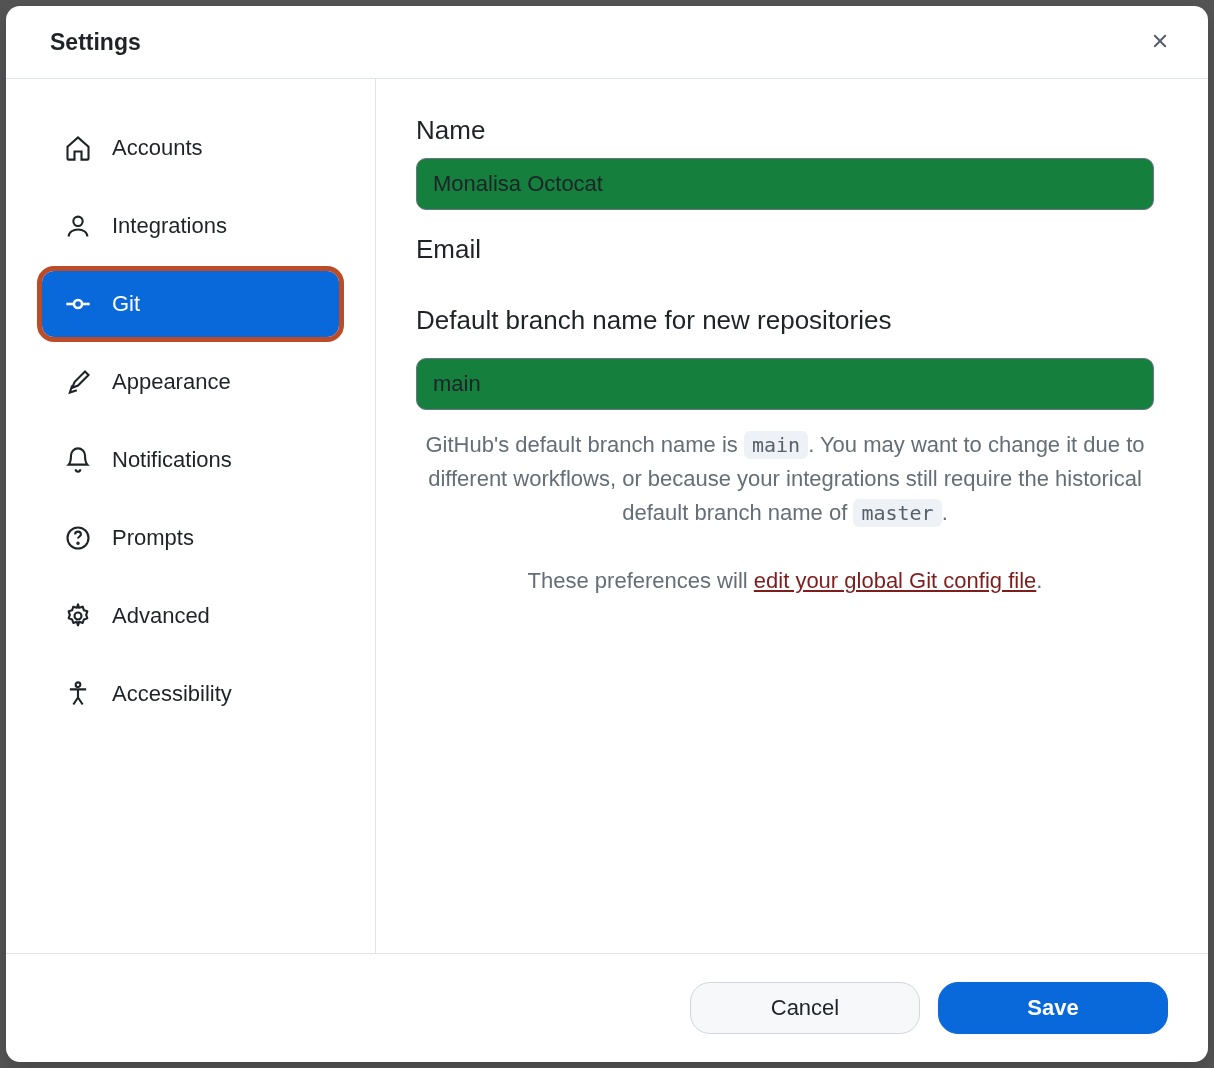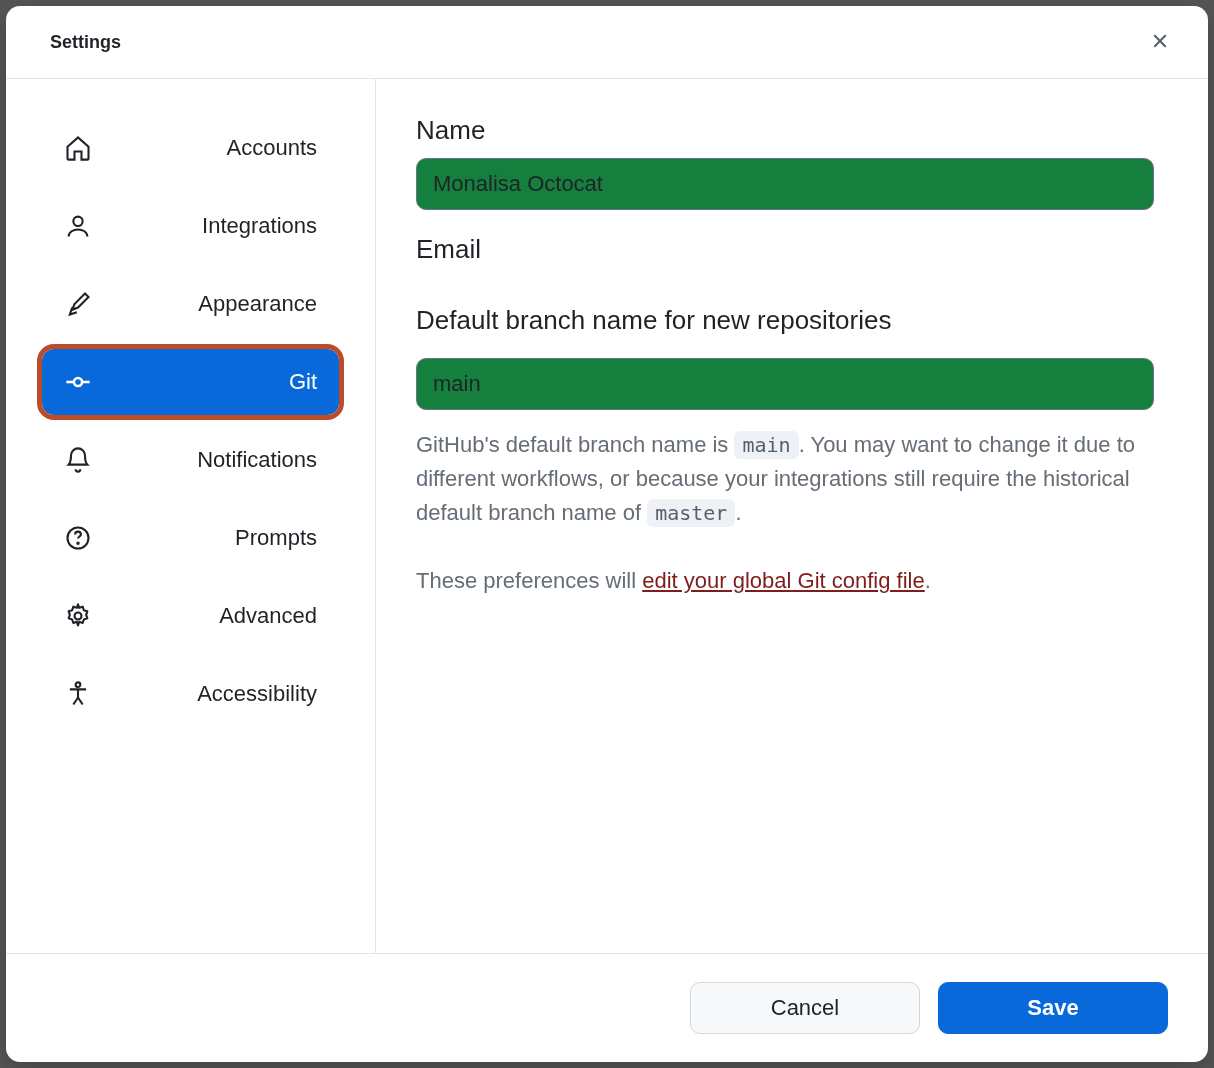--- a/index.html
+++ b/index.html
@@ -29,21 +29,21 @@
       overflow: hidden;
     }
     .header {
       display: flex;
       align-items: center;
       justify-content: space-between;
       padding: 20px 32px 20px 44px;
       border-bottom: 1px solid #e1e4e8;
     }
     .header h1 {
-      font-size: 18px;
+      font-size: 23px;
       font-weight: 700;
       color: #1f2328;
     }
     .close-btn {
       width: 32px;
       height: 32px;
       display: flex;
       align-items: center;
       justify-content: center;
       cursor: pointer;
@@ -72,21 +72,20 @@
       display: flex;
       align-items: center;
       gap: 20px;
       padding: 19px 22px;
       font-size: 22px;
       color: #1f2328;
       font-weight: 400;
       border-radius: 12px;
       cursor: pointer;
       margin-bottom: 12px;
-      justify-content: space-between;
     }
     .sidebar-item.active {
       background: #0969da;
       color: #fff;
     }
     .sidebar-item.highlighted {
       outline: 5px solid #bc4c27;
       outline-offset: 0;
     }
     .sidebar-item .icon {
@@ -131,20 +130,21 @@
       font-weight: 400;
       color: #1f2328;
       margin-top: 40px;
       margin-bottom: 22px;
     }
     .help-text {
       font-size: 22px;
       color: #656d76;
       line-height: 1.55;
       margin-top: 18px;
+      text-align: center;
     }
     .code-inline {
       font-family: ui-monospace, SFMono-Regular, "SF Mono", Menlo, Consolas, monospace;
       background: #eef2f6;
       padding: 2px 8px;
       border-radius: 6px;
       font-size: 20px;
       color: #57606a;
     }
     .link {
@@ -155,21 +155,21 @@
     .footer {
       border-top: 1px solid #e1e4e8;
       padding: 28px 40px;
       display: flex;
       justify-content: flex-end;
       gap: 18px;
     }
     .btn {
       font-size: 22px;
       padding: 12px 0;
-      border-radius: 10px;
+      border-radius: 20px;
       cursor: pointer;
       font-family: inherit;
       width: 230px;
       text-align: center;
       font-weight: 400;
     }
     .btn-secondary {
       background: #f6f8fa;
       border: 1px solid #d0d7de;
       color: #1f2328;
@@ -214,44 +214,44 @@
         <li class="sidebar-item">
           <span class="icon">
             <svg viewBox="0 0 24 24" fill="none" stroke="currentColor" stroke-width="1.8">
                 <circle cx="12" cy="8" r="4"></circle>
                 <path d="M4 21c0-4 4-6 8-6s8 2 8 6"></path>
               </svg>
           </span>
           <span>Integrations</span>
         </li>
 
-        <li class="sidebar-item">
-          <span class="icon">
-            <svg viewBox="0 0 24 24" fill="none" stroke="currentColor" stroke-width="1.8">
-                <path d="M18 3l3 3-9 9-5 2 2-5 9-9z"></path>
-                <path d="M7 15l-2 6 6-2"></path>
-              </svg>
-          </span>
-          <span>Appearance</span>
-        </li>
-
         <li class="sidebar-item active highlighted">
           <span class="icon">
             <svg viewBox="0 0 24 24" fill="none" stroke="currentColor" stroke-width="2.2">
                 <circle cx="12" cy="12" r="3.5"></circle>
                 <line x1="2" y1="12" x2="8.5" y2="12"></line>
                 <line x1="15.5" y1="12" x2="22" y2="12"></line>
               </svg>
           </span>
           <span>Git</span>
         </li>
 
         <li class="sidebar-item">
           <span class="icon">
             <svg viewBox="0 0 24 24" fill="none" stroke="currentColor" stroke-width="1.8">
+                <path d="M18 3l3 3-9 9-5 2 2-5 9-9z"></path>
+                <path d="M7 15l-2 6 6-2"></path>
+              </svg>
+          </span>
+          <span>Appearance</span>
+        </li>
+
+        <li class="sidebar-item">
+          <span class="icon">
+            <svg viewBox="0 0 24 24" fill="none" stroke="currentColor" stroke-width="1.8">
                 <path d="M6 8a6 6 0 1112 0c0 6 2 8 2 8H4s2-2 2-8"></path>
                 <path d="M10 20a2 2 0 004 0"></path>
               </svg>
           </span>
           <span>Notifications</span>
         </li>
 
         <li class="sidebar-item">
           <span class="icon">
             <svg viewBox="0 0 24 24" fill="none" stroke="currentColor" stroke-width="1.8">

